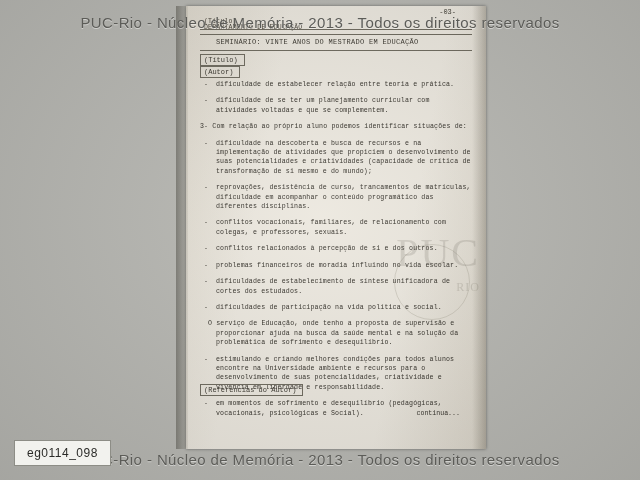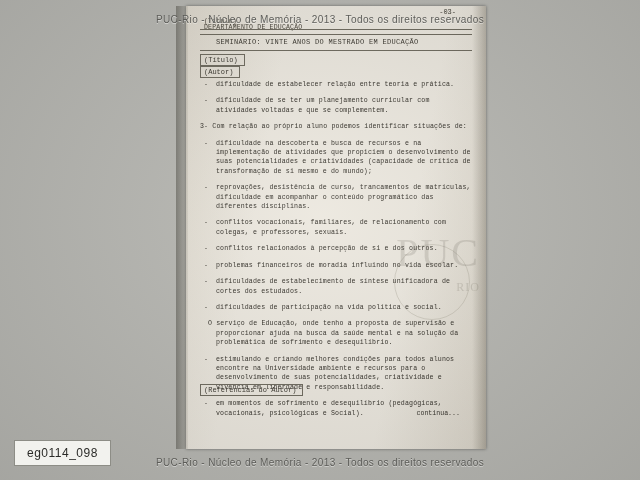--- a/index.html
+++ b/index.html
@@ -26,21 +26,21 @@
     background: radial-gradient(ellipse at 50% 45%, rgba(255,255,255,0.05) 0%, rgba(0,0,0,0.10) 100%);
   }
 
   
   .wm {
     position: absolute;
     left: 0;
     width: 640px;
     text-align: center;
     color: #5c5c58;
-    font-size: 10px;
+    font-size: 15px;
     letter-spacing: 0.4px;
     white-space: nowrap;
     text-shadow: 0 1px 0 rgba(255,255,255,0.45);
     z-index: 40;
   }
   .wm-top { top: 14px; }
   .wm-bottom { bottom: 12px; }
 
   
   #page {

